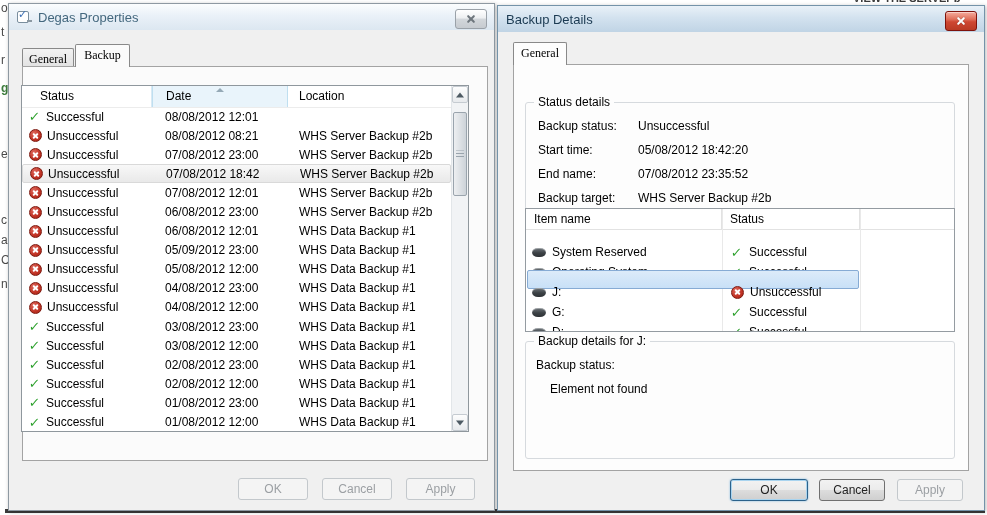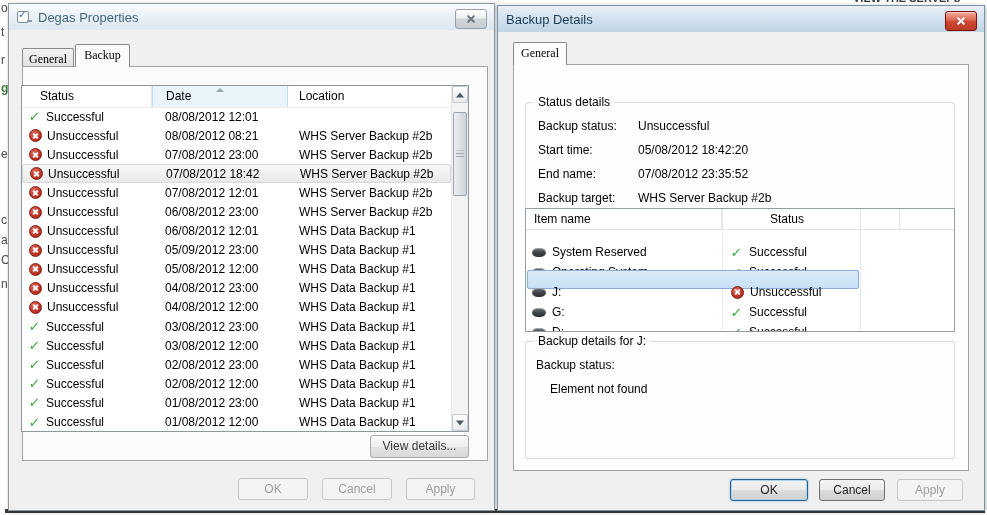--- a/index.html
+++ b/index.html
@@ -95,21 +95,21 @@
   .legend{position:absolute;left:8px;top:-8px;background:#fdfdfd;padding:0 4px;}
   #grp-status{left:27px;top:86px;width:430px;height:108px;z-index:4;margin-top:10px;}
   #grp-detail{left:27px;top:335px;width:430px;height:118px;z-index:4;}
   .fieldrow{position:absolute;left:12px;right:8px;height:18px;}
   .fieldrow .flabel{position:absolute;left:0;}
   .fieldrow .fvalue{position:absolute;left:100px;}
   #detail-label{position:absolute;left:10px;top:16px;}
   #detail-value{position:absolute;left:24px;top:40px;}
 
   #rtable{position:absolute;left:27px;top:202px;width:430px;height:124px;background:#fff;border:1px solid #949ba1;box-sizing:border-box;z-index:4;overflow:hidden;}
-  #rheader{position:absolute;left:0;top:0;right:0;height:20px;border-bottom:1px solid #e2e2e2;display:flex;gap:40px;}
+  #rheader{position:absolute;left:0;top:0;right:0;height:20px;border-bottom:1px solid #e2e2e2;display:flex;}
   .rhcell{box-sizing:border-box;padding:3px 0 0 8px;border-right:1px solid #e2e2e2;}
   .rhcell.c0{width:196px;}
   .rhcell.c1{width:138px;}
   .rhcell.c2{flex:1;border-right:none;}
   #rtable .vline{position:absolute;top:0;bottom:0;width:1px;background:#e9e9e9;}
   #rrows{position:absolute;left:0;top:21px;right:0;bottom:0;}
   .rrow{position:relative;height:20px;display:flex;align-items:center;}
   .rrow .sel-bg{position:absolute;left:1px;top:0;width:332px;height:19px;background:linear-gradient(180deg,#dcebf9,#c8e0f7);border:1px solid #86abd4;border-radius:2px;box-sizing:border-box;}
   .rcell{box-sizing:border-box;display:flex;align-items:center;position:relative;margin-top:24px;}
   .rcell.c0{width:196px;padding-left:6px;}
@@ -341,21 +341,20 @@
         <span class="sb-btn up">
             <span class="sb-arrow"></span>
           </span>
         <span id="lthumb"></span>
         <span class="sb-btn down">
             <span class="sb-arrow"></span>
           </span>
       </div>
     </div>
 
-    <div class="btn" id="view-details">View details...</div>
 
     <div id="left-buttons">
         <div class="btn disabled" style="left: 229px; top: 474px; width: 70px;">OK</div>
         <div class="btn disabled" style="left: 313px; top: 474px; width: 70px;">Cancel</div>
         <div class="btn disabled" style="left: 397px; top: 474px; width: 69px;">Apply</div>
       </div>
   </div>
 
   <div class="dialog" id="dlg-right">
     <div class="titlebar">

